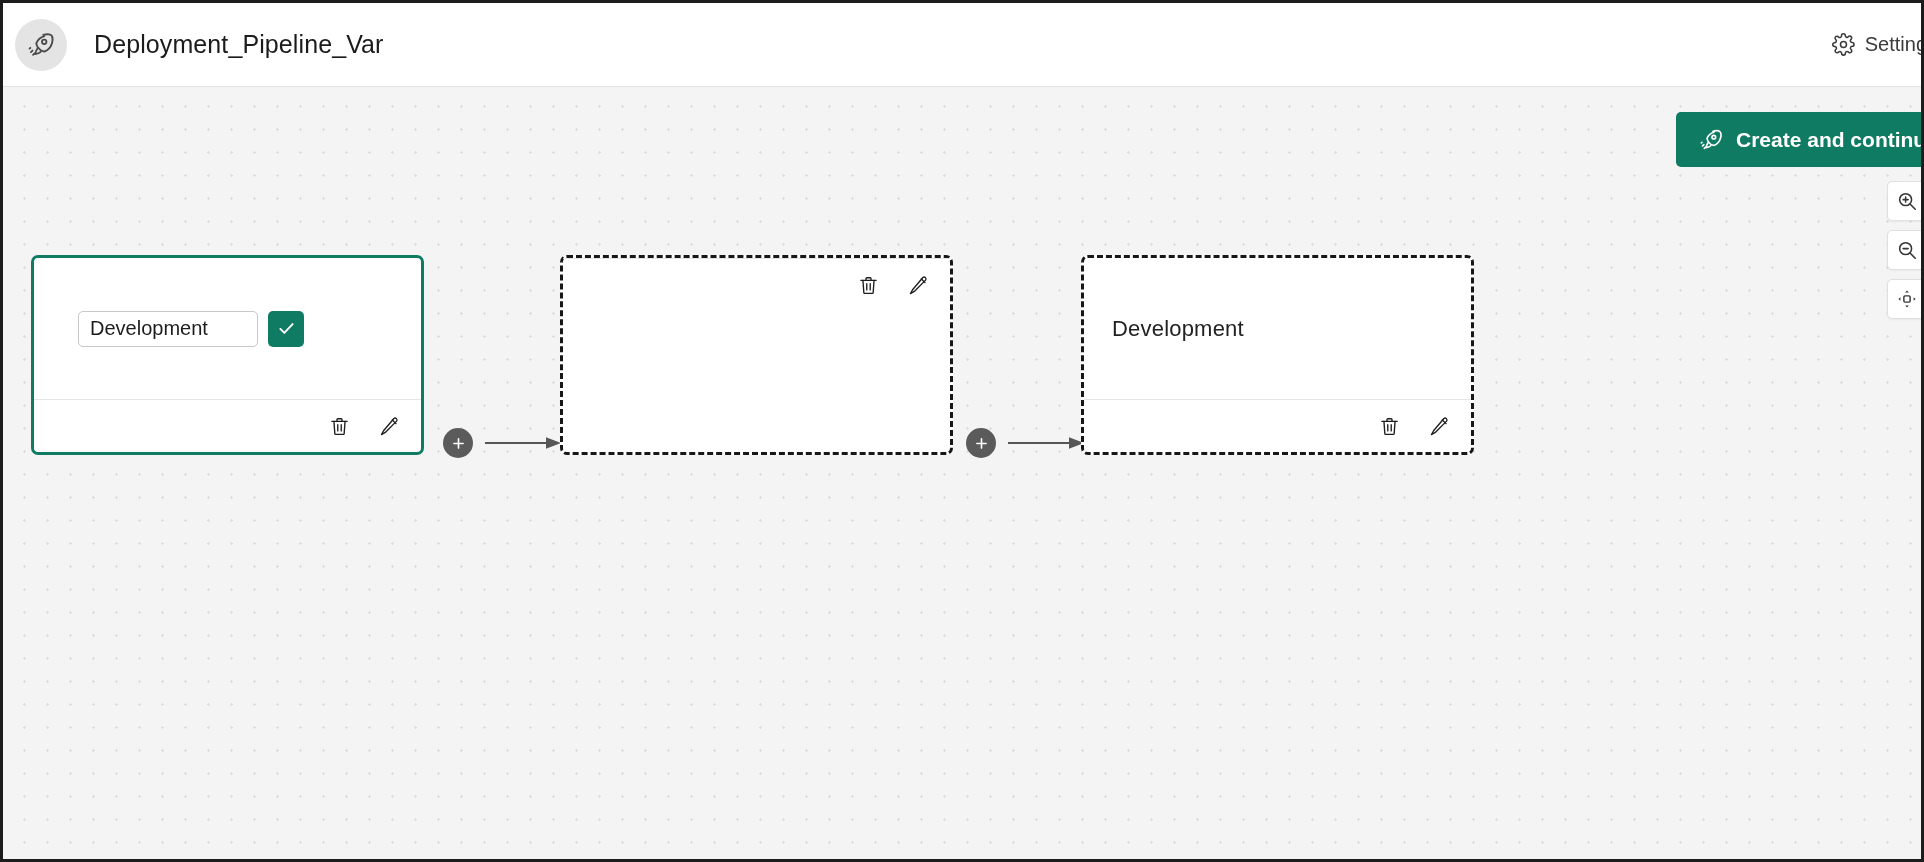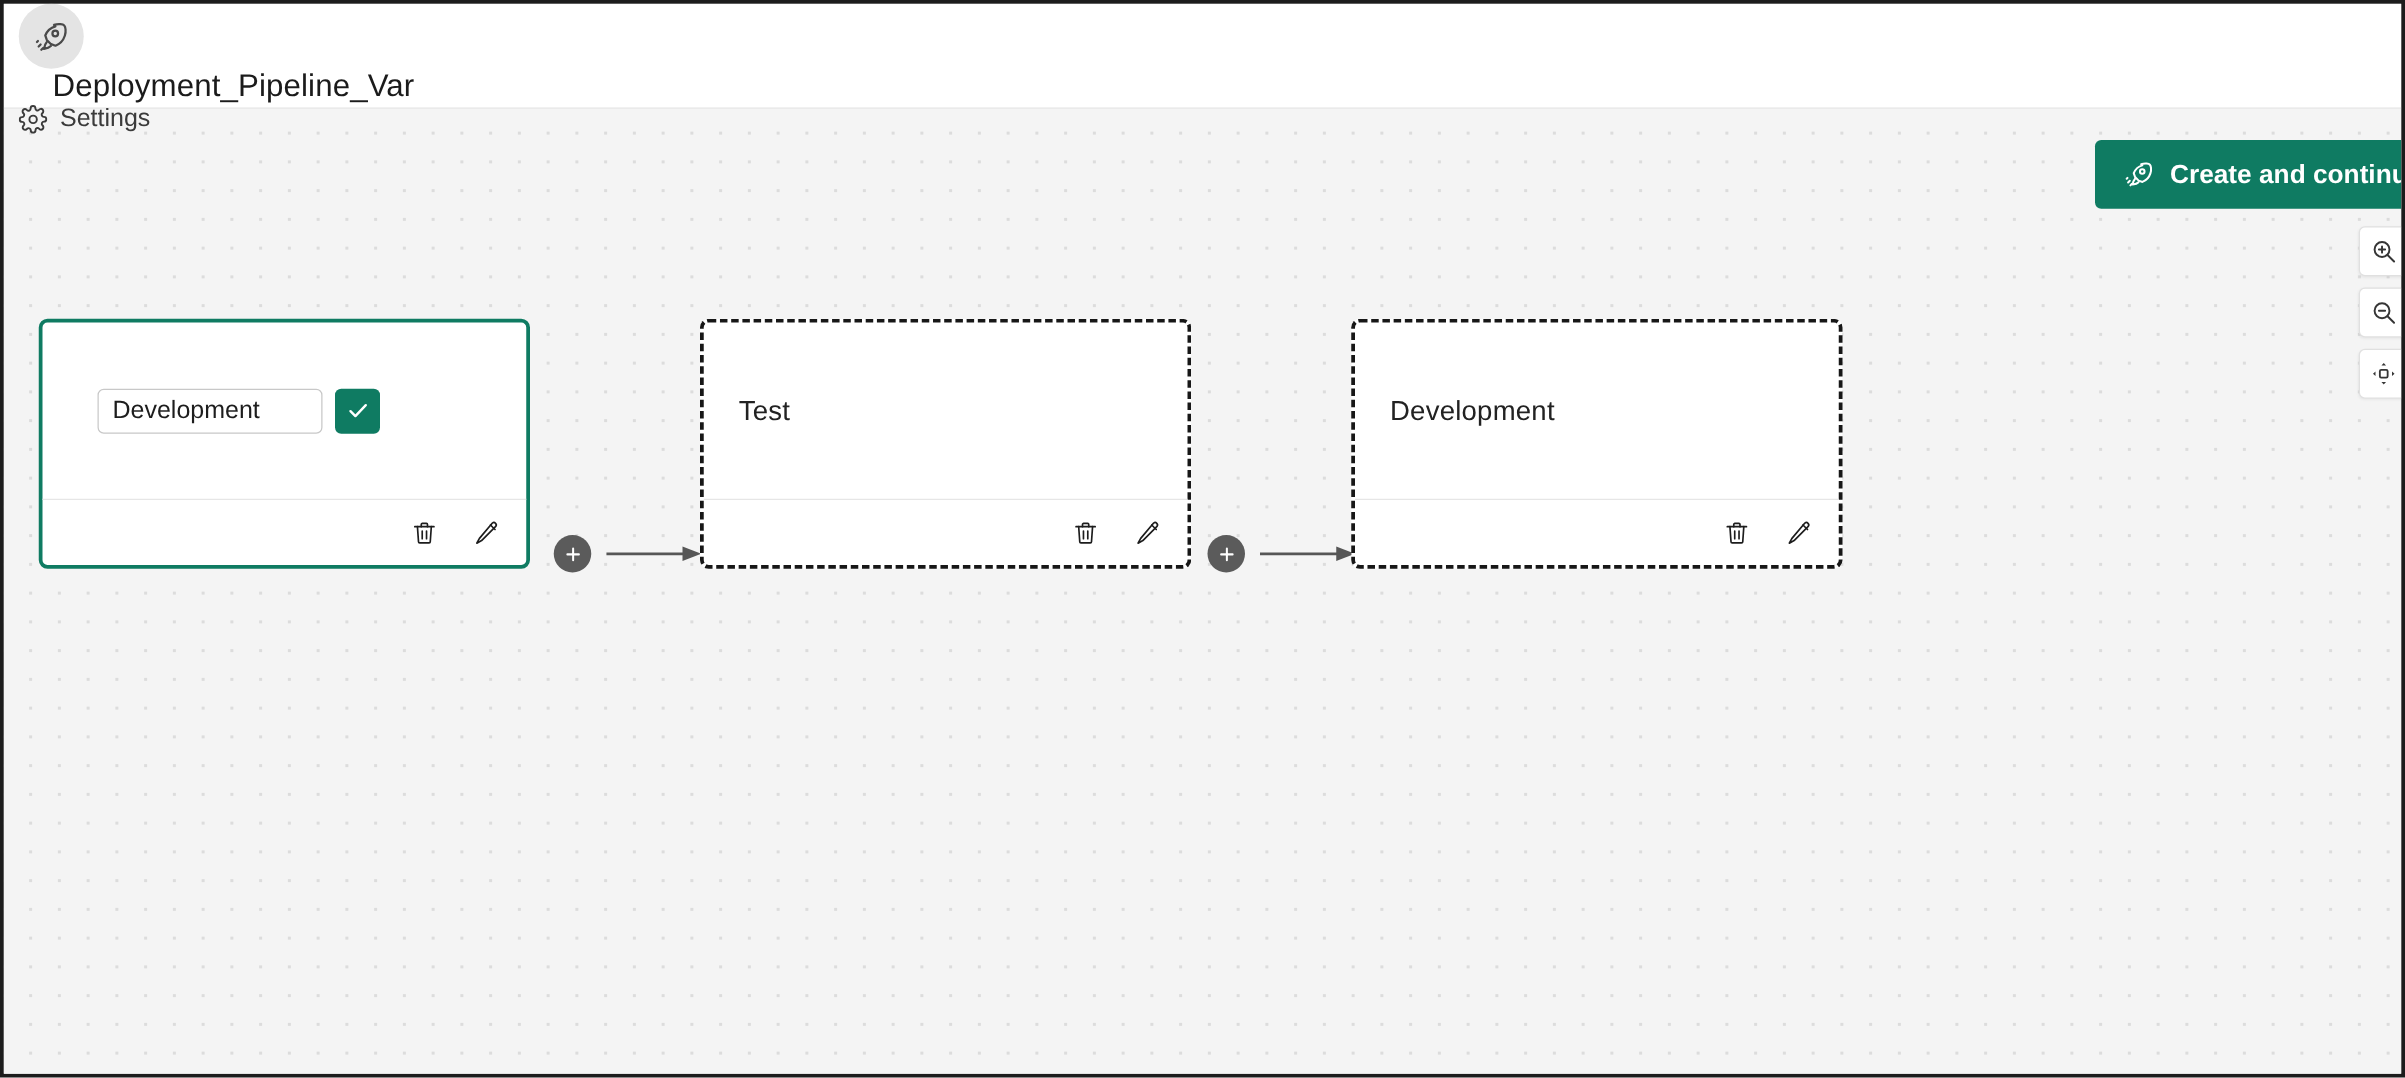--- a/index.html
+++ b/index.html
@@ -22,23 +22,23 @@
   }
 
   
   .header {
     position: absolute;
     top: 0; left: 0; right: 0;
     height: 84px;
     background: #ffffff;
     border-bottom: 1px solid #e3e3e3;
     display: flex;
+    align-items: center;
     padding: 0 18px 0 12px;
     z-index: 30;
-    flex-direction: column;
   }
   .app-badge {
     width: 52px; height: 52px;
     border-radius: 50%;
     background: #e4e4e4;
     display: flex; align-items: center; justify-content: center;
     flex: 0 0 auto;
   }
   .app-badge svg { width: 27px; height: 27px; display: block; }
   .app-title {
@@ -329,23 +329,20 @@
           </svg>
         </span>
       </div>
       <svg class="arrow" width="78" height="14" viewBox="0 0 78 14">
         <path d="M0 7h62" stroke="#565656" stroke-width="2.2"></path>
         <path d="M61 1.2L76 7l-15 5.8z" fill="#565656"></path>
       </svg>
     </div>
 
     <div class="stage dashed" style="left:557px;">
-      <div class="stage-body">
-        <span class="stage-name">Test</span>
-      </div>
       <div class="stage-footer">
         <button class="icon-btn">
           <span>
             <svg viewBox="0 0 24 24" fill="none" stroke="#1d1d1d" stroke-width="1.4" stroke-linecap="round" stroke-linejoin="round">
               <path d="M4 6.6h16"></path>
               <path d="M9.4 6.6V4.8c0-.5.4-.9.9-.9h3.4c.5 0 .9.4.9.9v1.8"></path>
               <path d="M6.2 6.6l.9 12.6c0 .6.5 1 1 1h7.8c.6 0 1-.4 1-1l.9-12.6"></path>
               <path d="M10.2 10.2v6.4M13.8 10.2v6.4"></path>
             </svg>
           </span>

